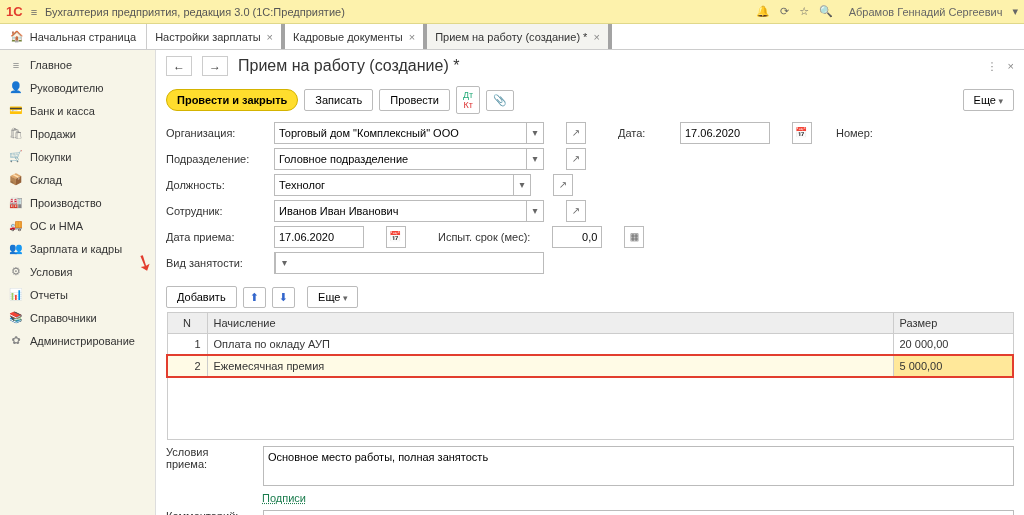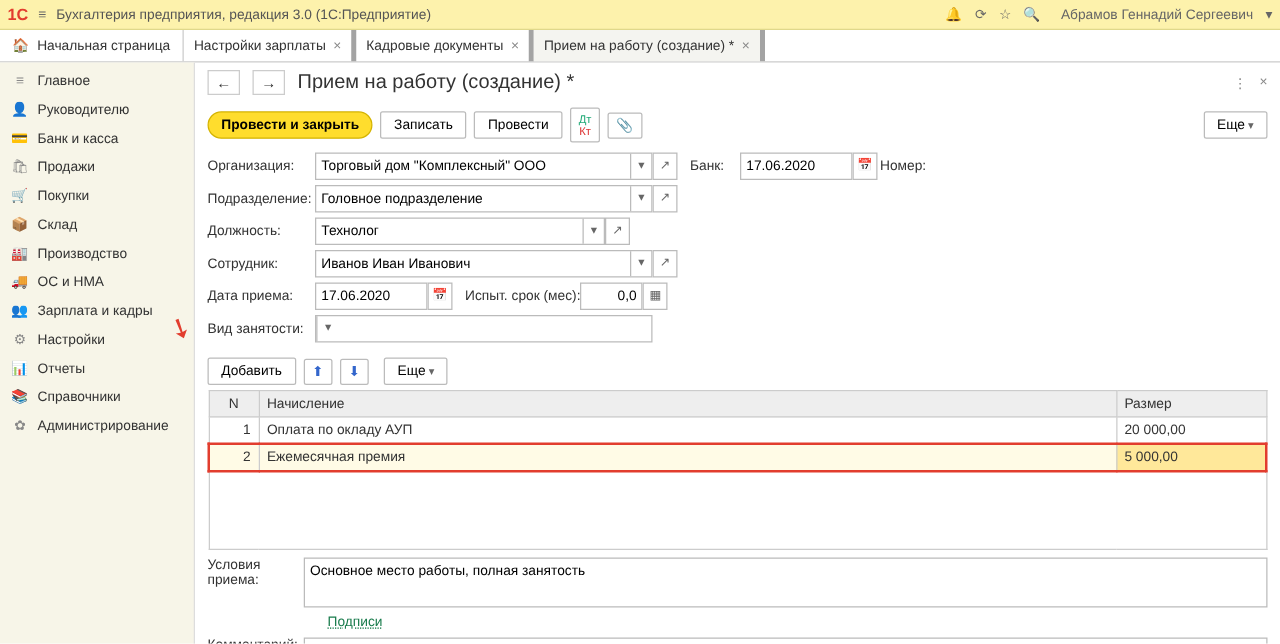--- a/index.html
+++ b/index.html
@@ -35,21 +35,21 @@
 .docheader .hicons span { cursor: pointer; }
 
 .toolbar { display: flex; align-items: center; padding: 4px 10px; gap: 6px; }
 .btn { border: 1px solid #bbb; background: #fff; padding: 4px 10px; cursor: pointer; font-size: 11px; border-radius: 2px; }
 .btn.primary { background: #ffdd2d; border-color: #d4b300; font-weight: bold; border-radius: 11px; }
 .btn.small { padding: 3px 6px; }
 .btn.dropdown::after { content: " ▾"; color: #666; font-size: 9px; }
 .toolbar .spacer { flex: 1; }
 
 .formarea { padding: 4px 10px; }
-.row { display: flex; align-items: center; margin-bottom: 4px; gap: 0; }
+.row { display: flex; align-items: center; margin-bottom: 4px; gap: 22px; }
 .lbl { width: 86px; font-size: 11px; color: #333; }
 .field { border: 1px solid #bbb; height: 22px; display: flex; align-items: center; background: #fff; }
 .field input { border: none; outline: none; padding: 0 4px; font-size: 11px; width: 100%; background: transparent; }
 .field .addbtn { border-left: 1px solid #bbb; width: 18px; text-align: center; cursor: pointer; color: #666; font-size: 10px; line-height: 20px; }
 .extbtn { border: 1px solid #bbb; width: 20px; height: 22px; text-align: center; cursor: pointer; color: #666; font-size: 10px; line-height: 20px; background: #fff; }
 
 .arrow-pointer { position: absolute; left: 135px; top: 250px; color: #e23d2e; font-size: 22px; transform: rotate(25deg); z-index: 10; }
 
 .tabletoolbar { display: flex; align-items: center; padding: 4px 10px; gap: 6px; }
 .tbl { width: calc(100% - 20px); margin: 0 10px; border-collapse: collapse; }
@@ -136,21 +136,21 @@
     <div class="item">
         <span class="ico">🚚</span>
         <span>ОС и НМА</span>
       </div>
     <div class="item">
         <span class="ico">👥</span>
         <span>Зарплата и кадры</span>
       </div>
     <div class="item">
         <span class="ico">⚙</span>
-        <span>Настройки</span>
+        <span>Условия</span>
       </div>
     <div class="item">
         <span class="ico">📊</span>
         <span>Отчеты</span>
       </div>
     <div class="item">
         <span class="ico">📚</span>
         <span>Справочники</span>
       </div>
     <div class="item">
@@ -182,40 +182,40 @@
     </div>
 
     <div class="formarea">
       <div class="row">
         <span class="lbl">Организация:</span>
         <div class="field" style="width:270px">
           <input value="Торговый дом &quot;Комплексный&quot; ООО" style="">
           <span class="addbtn">▾</span>
         </div>
         <span class="extbtn">↗</span>
-        <span class="lbl" style="width:40px; margin-left:10px">Банк:</span>
+        <span class="lbl" style="width:40px; margin-left:10px">Дата:</span>
         <div class="field" style="width:90px">
           <input value="17.06.2020" style="">
         </div>
         <span class="extbtn">📅</span>
         <span class="lbl" style="width:50px; margin-left:2px">Номер:</span>
       </div>
 
       <div class="row">
         <span class="lbl">Подразделение:</span>
         <div class="field" style="width:270px">
           <input value="Головное подразделение" style="">
           <span class="addbtn">▾</span>
         </div>
         <span class="extbtn">↗</span>
       </div>
 
       <div class="row">
         <span class="lbl">Должность:</span>
-        <div class="field" style="width:232px">
+        <div class="field" style="width:257px">
           <input value="Технолог" style="">
           <span class="addbtn">▾</span>
         </div>
         <span class="extbtn">↗</span>
       </div>
 
       <div class="row">
         <span class="lbl">Сотрудник:</span>
         <div class="field" style="width:270px">
           <input value="Иванов Иван Иванович" style="">

